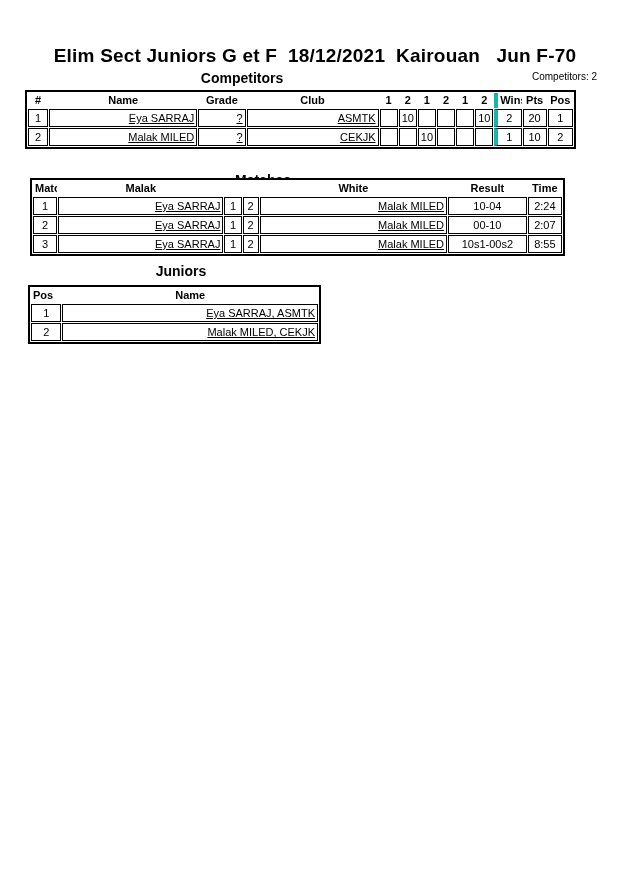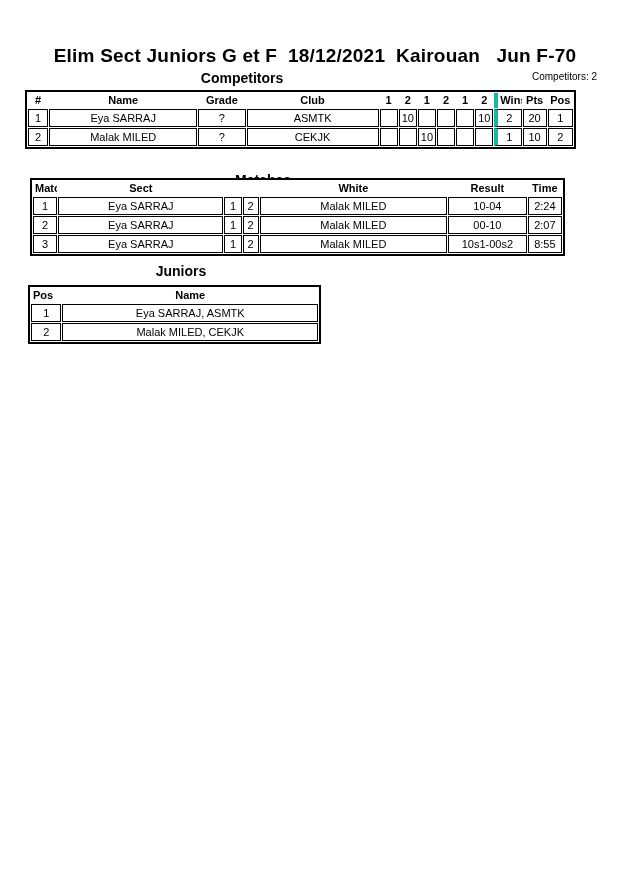--- a/index.html
+++ b/index.html
@@ -59,21 +59,21 @@
   }
   table.tbl td.h {
     border: none;
     font-weight: bold;
     height: 13px;
     line-height: 13px;
     padding: 1px 2px;
   }
   table.tbl td.tk { border-left: 4px solid #14b8a6; margin-top: 31px; }
   td.c { text-align: center; }
-  td.l { text-align: center; padding-left: 5px; }
+  td.l { text-align: right; padding-left: 5px; text-decoration: underline; }
   td.hl { text-align: left; padding-left: 2px; overflow: visible; }
 </style>
 </head>
 <body>
 
 <div class="doc-title">Elim Sect Juniors G et F  18/12/2021  Kairouan   Jun F-70</div>
 
 <div class="sec-title sec-competitors">Competitors</div>
 <div class="count-label">Competitors: 2</div>
 
@@ -150,21 +150,21 @@
       <col style="width:164px">
       <col style="width:17px">
       <col style="width:16px">
     <col style="width:186px">
       <col style="width:78px">
       <col style="width:34px">
   </colgroup>
   <tbody>
       <tr>
     <td class="h hl">Match</td>
-    <td class="h c">Sect</td>
+    <td class="h c">Malak</td>
     <td class="h c"></td>
     <td class="h c"></td>
     <td class="h c">White</td>
     <td class="h c">Result</td>
     <td class="h c">Time</td>
   </tr>
   <tr>
     <td class="c">1</td>
     <td class="l">Eya SARRAJ</td>
     <td class="c">1</td>

